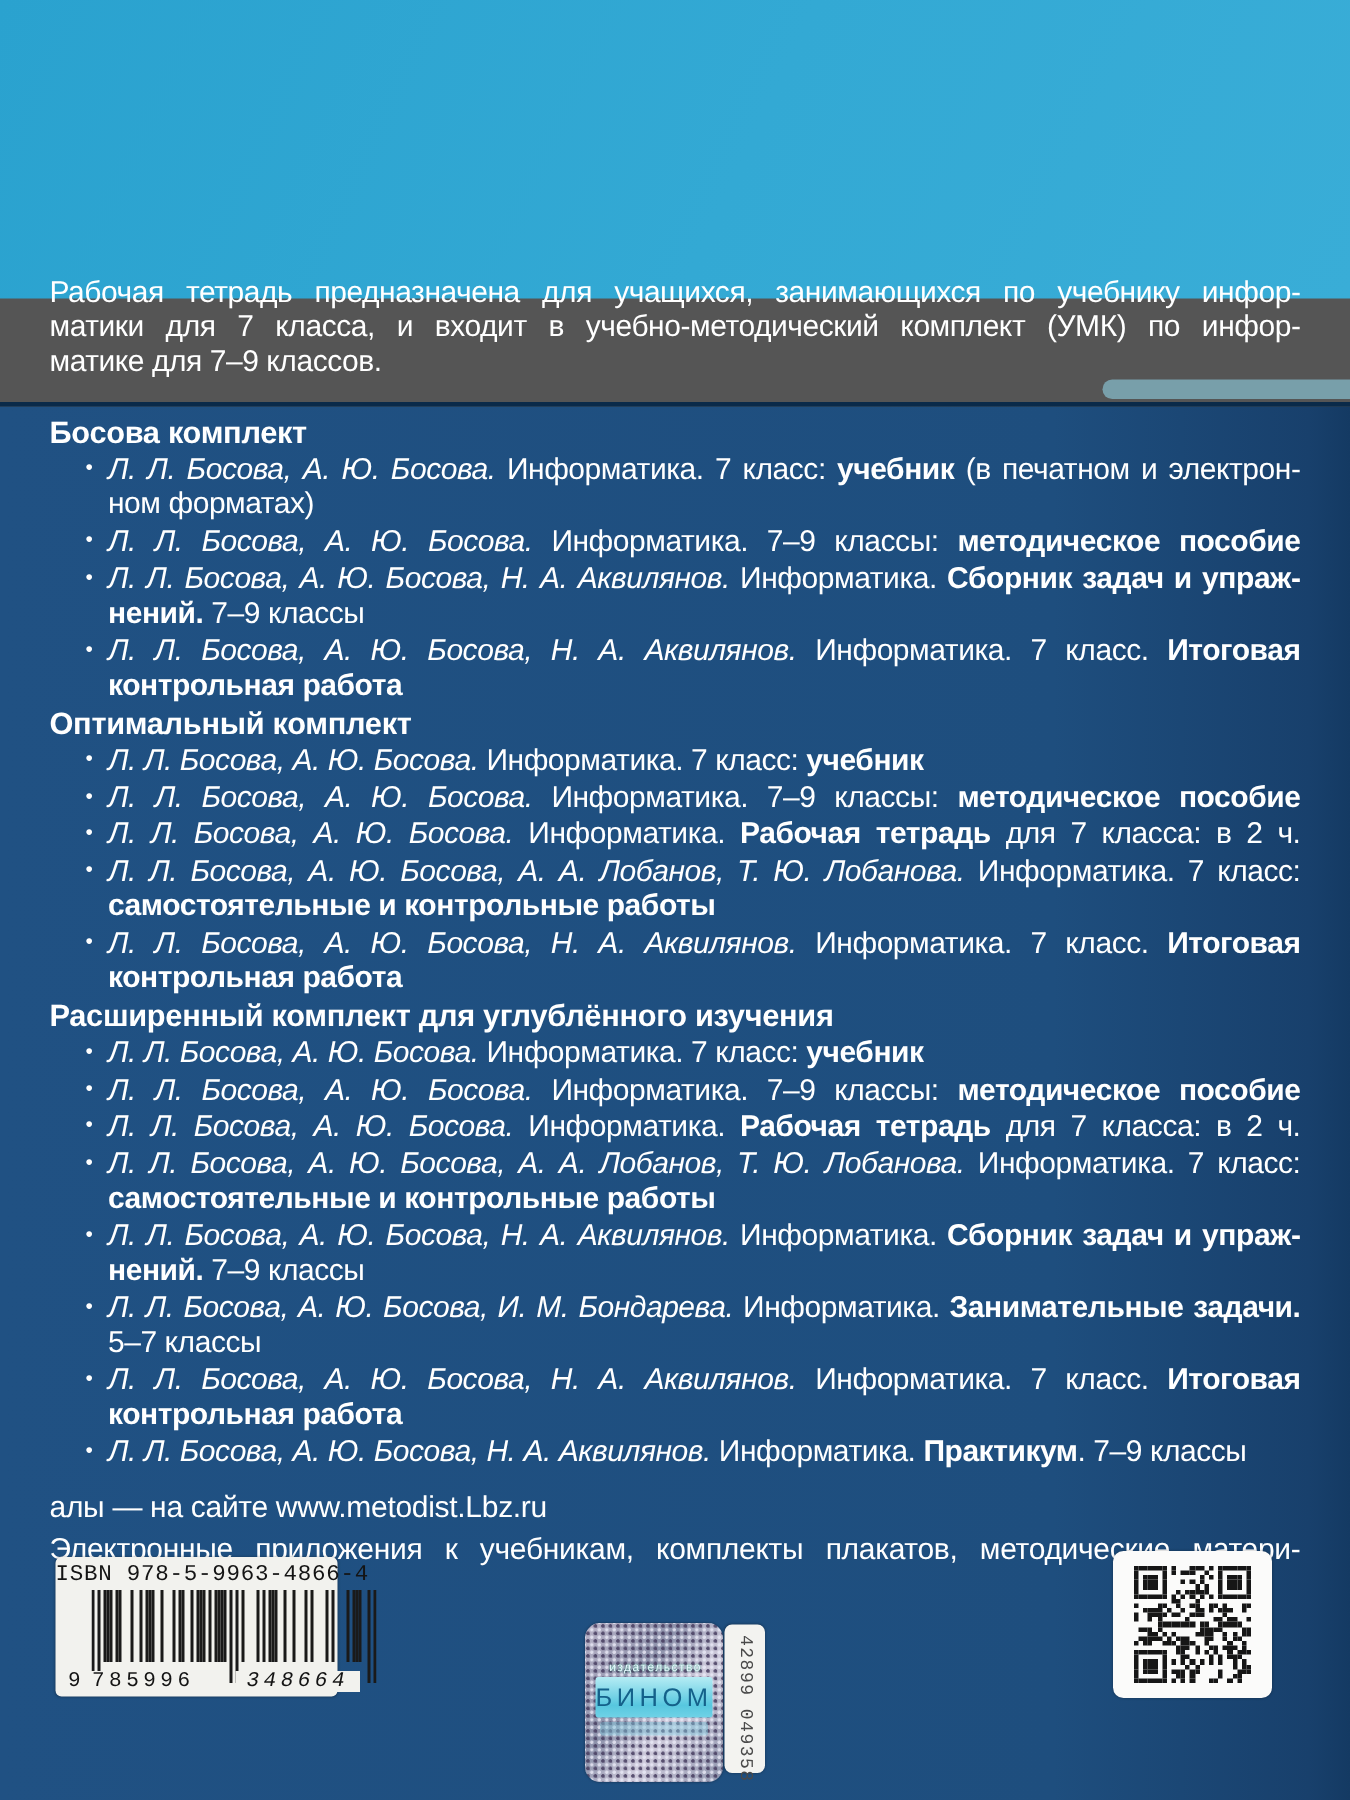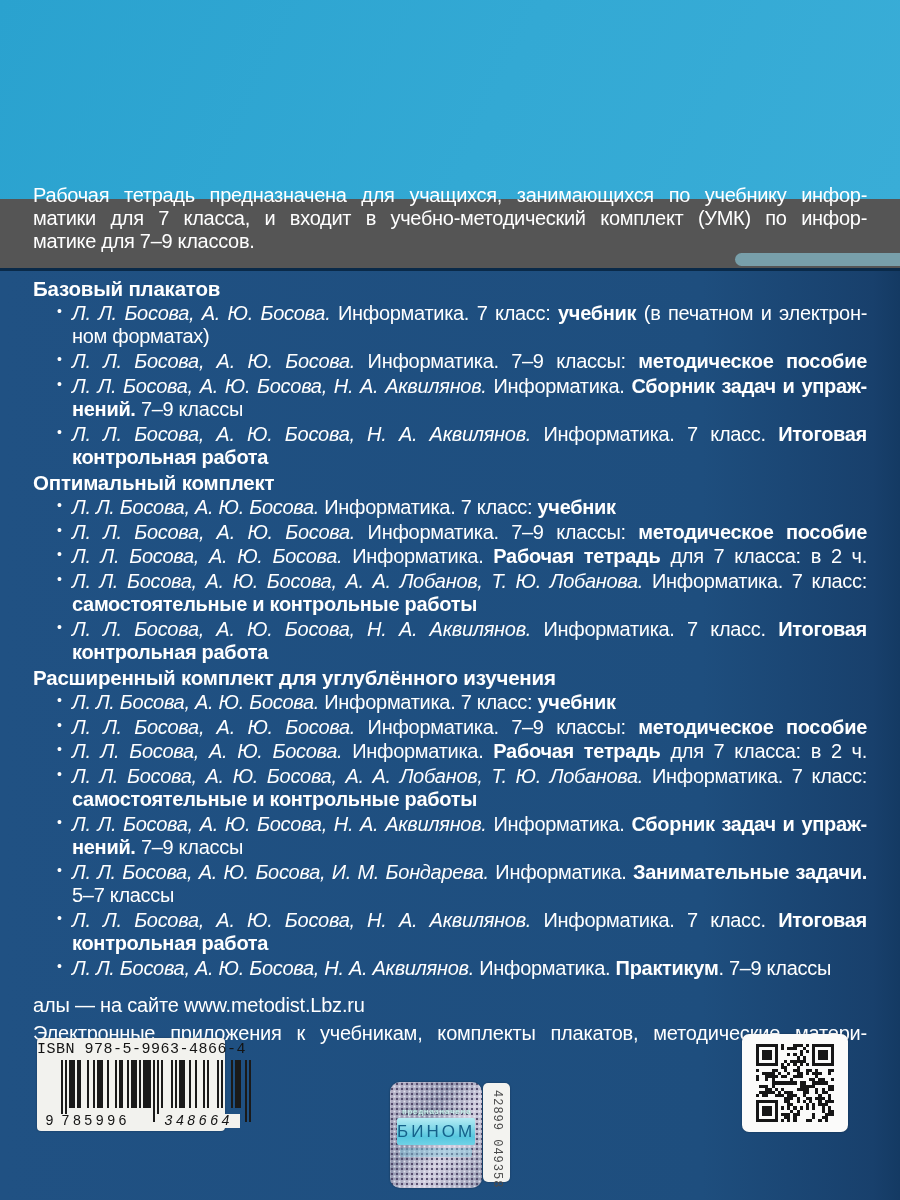--- a/index.html
+++ b/index.html
@@ -128,21 +128,21 @@
         <div class="line">матике для 7–9 классов.</div>
       </div>
     <div id="page-curl"></div>
   </div>
 
   <div id="main-band"></div>
 
   <div id="content">
     <div id="sections">
         <div>
-          <div class="sec-heading">Базовый плакатов</div>
+          <div class="sec-heading">Босова комплект</div>
           <div class="book-list">
             <div class="item">
               <span class="bullet">•</span>
               <div class="line stretch"><span class="seg-i">Л. Л. Босова, А. Ю. Босова.</span><span class="seg-n"> Информатика. 7 класс: </span><span class="seg-b">учебник</span><span class="seg-n"> (в печатном и электрон-</span></div>
               <div class="line"><span class="seg-n">ном форматах)</span></div>
             </div>
             <div class="item">
               <span class="bullet">•</span>
               <div class="line stretch"><span class="seg-i">Л. Л. Босова, А. Ю. Босова.</span><span class="seg-n"> Информатика. 7–9 классы: </span><span class="seg-b">методическое пособие</span></div>
             </div>
@@ -282,21 +282,21 @@
         <rect x="92" y="0" width="1" height="62" fill="#1a1a1a"></rect>
         <rect x="94" y="0" width="1" height="62" fill="#1a1a1a"></rect>
       </svg>
     <div class="ean-digit" id="ean-d1">9</div>
     <div class="ean-digit" id="ean-d2">785996</div>
     <div class="ean-digit" id="ean-d3">348664</div>
   </div>
 
   <div id="holo-sticker">
     <div id="holo-body">
-      <div id="holo-small-text">предназначена</div>
+      <div id="holo-small-text">издательство</div>
       <div id="holo-band">БИНОМ</div>
       <div id="holo-sub-band"></div>
     </div>
     <div id="serial-strip">
       <div id="serial-text">42899 049358</div>
     </div>
   </div>
 
   <div id="qr-box">
     <div id="qr-grid">

